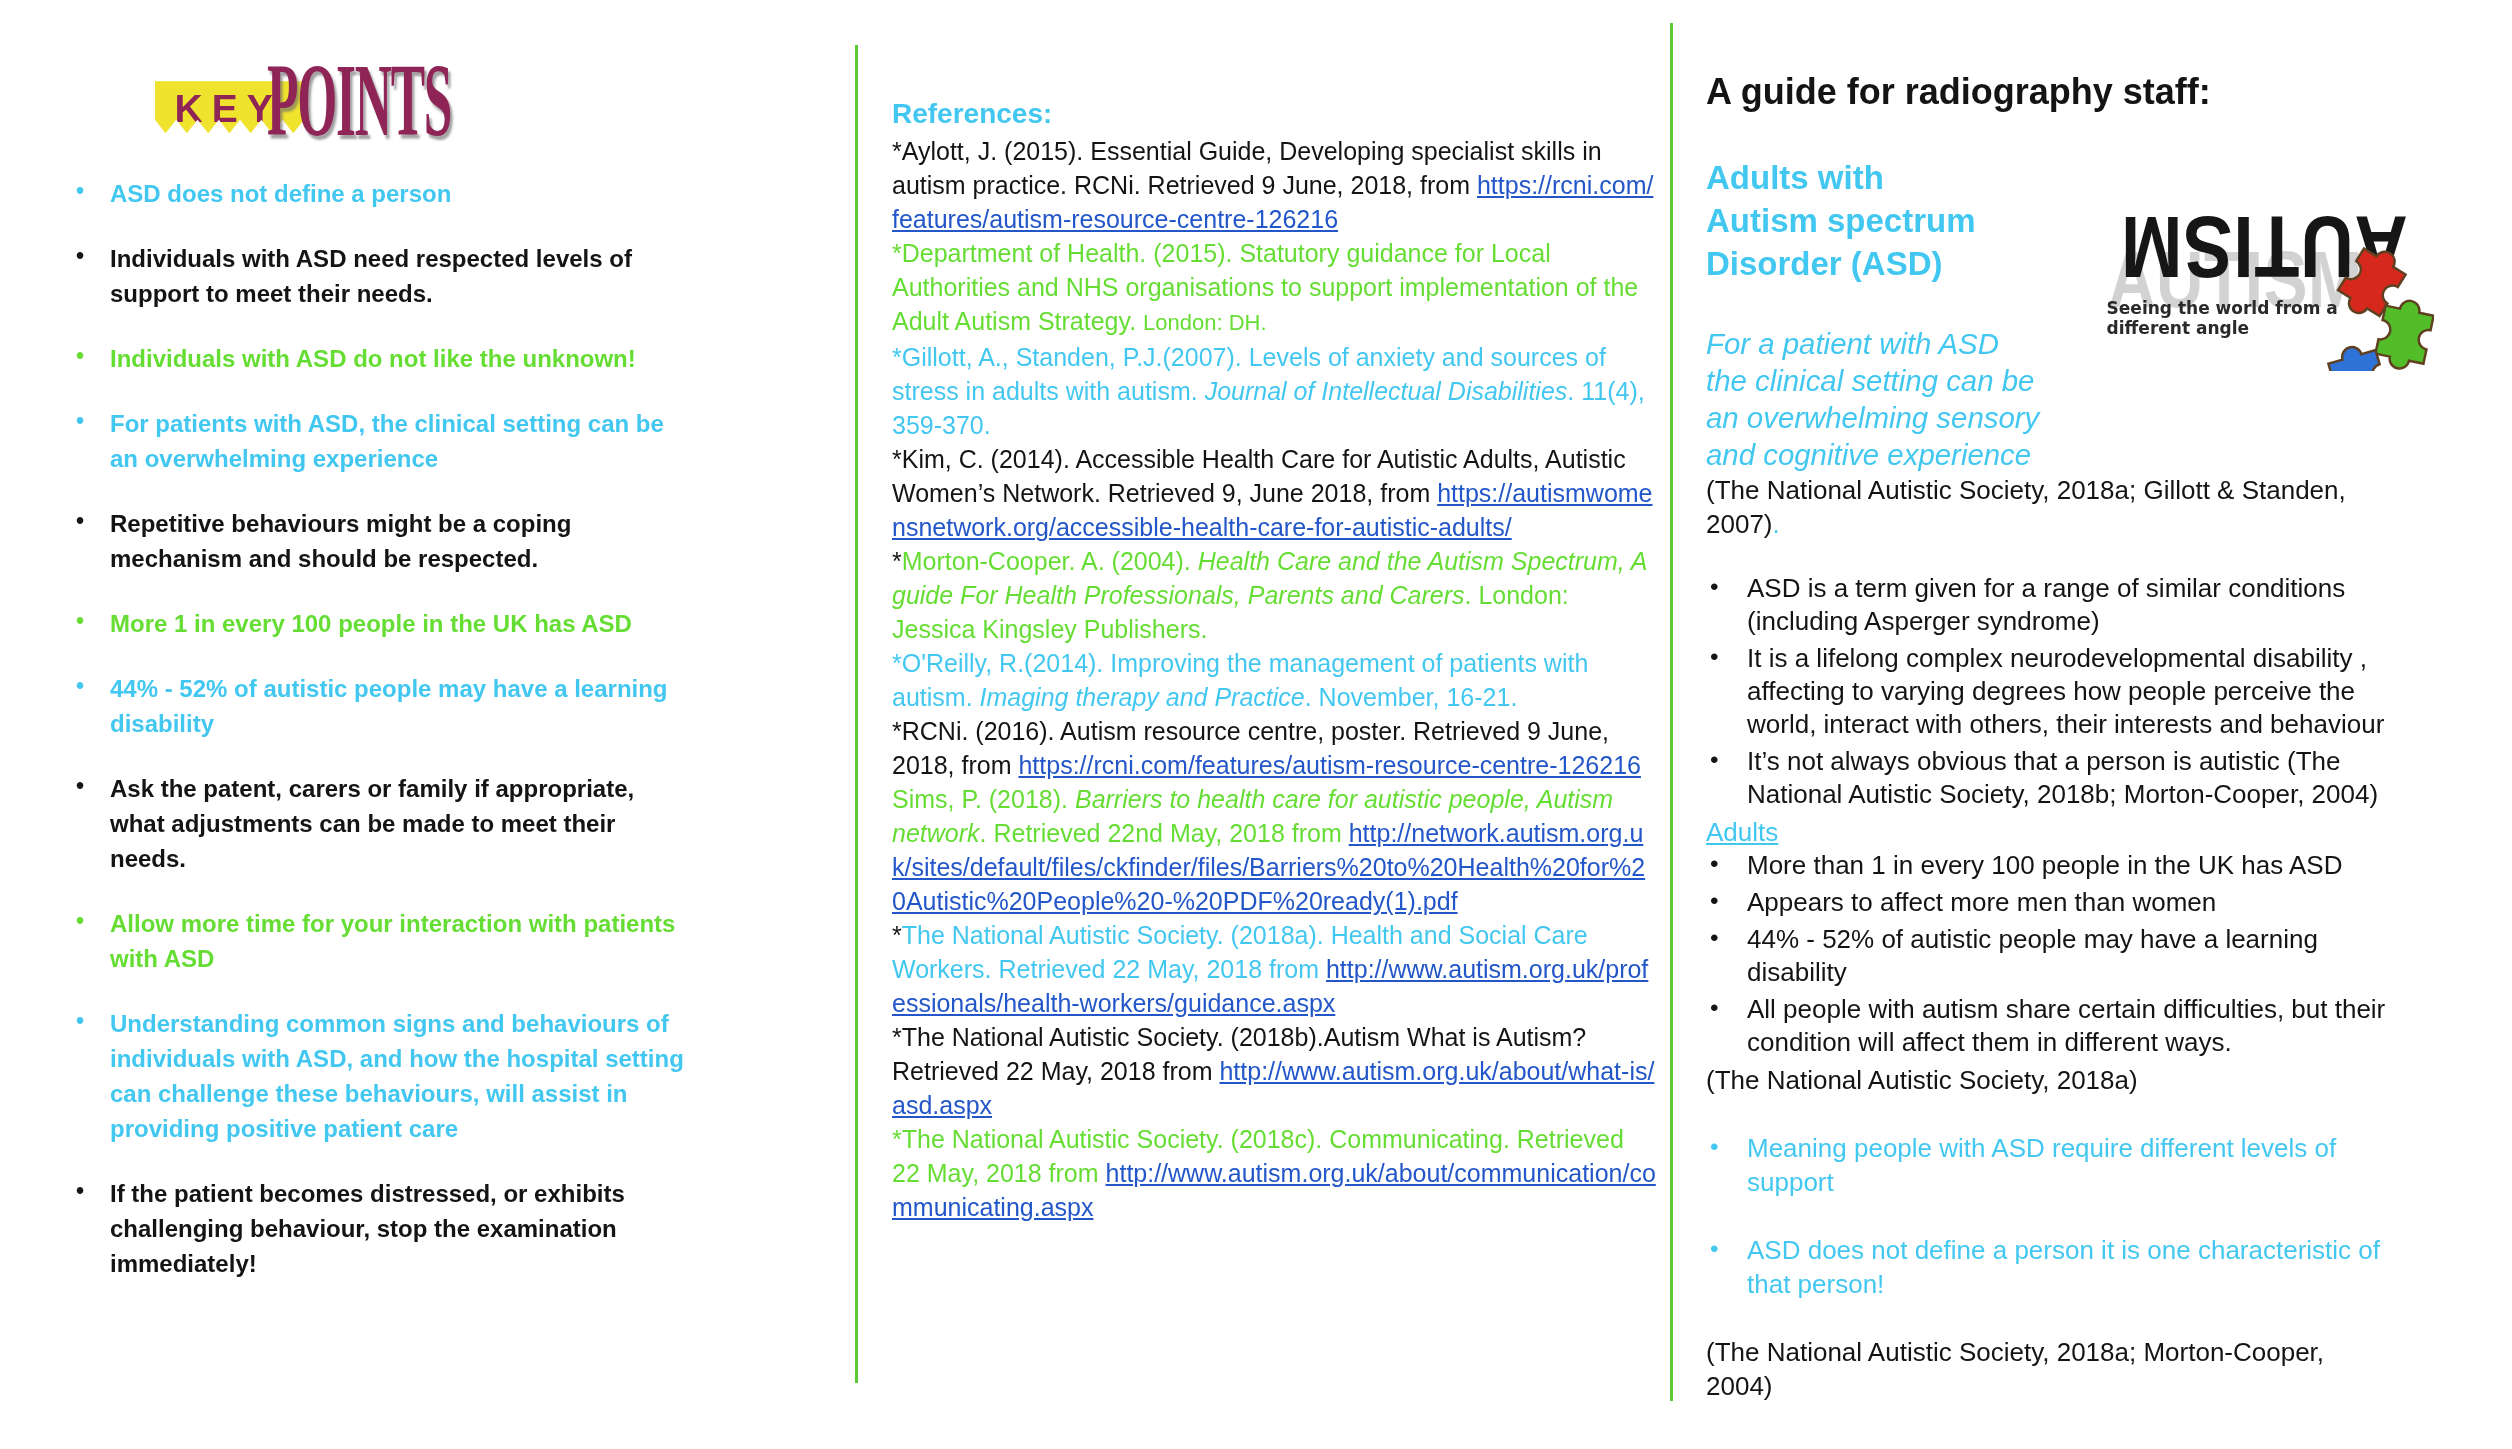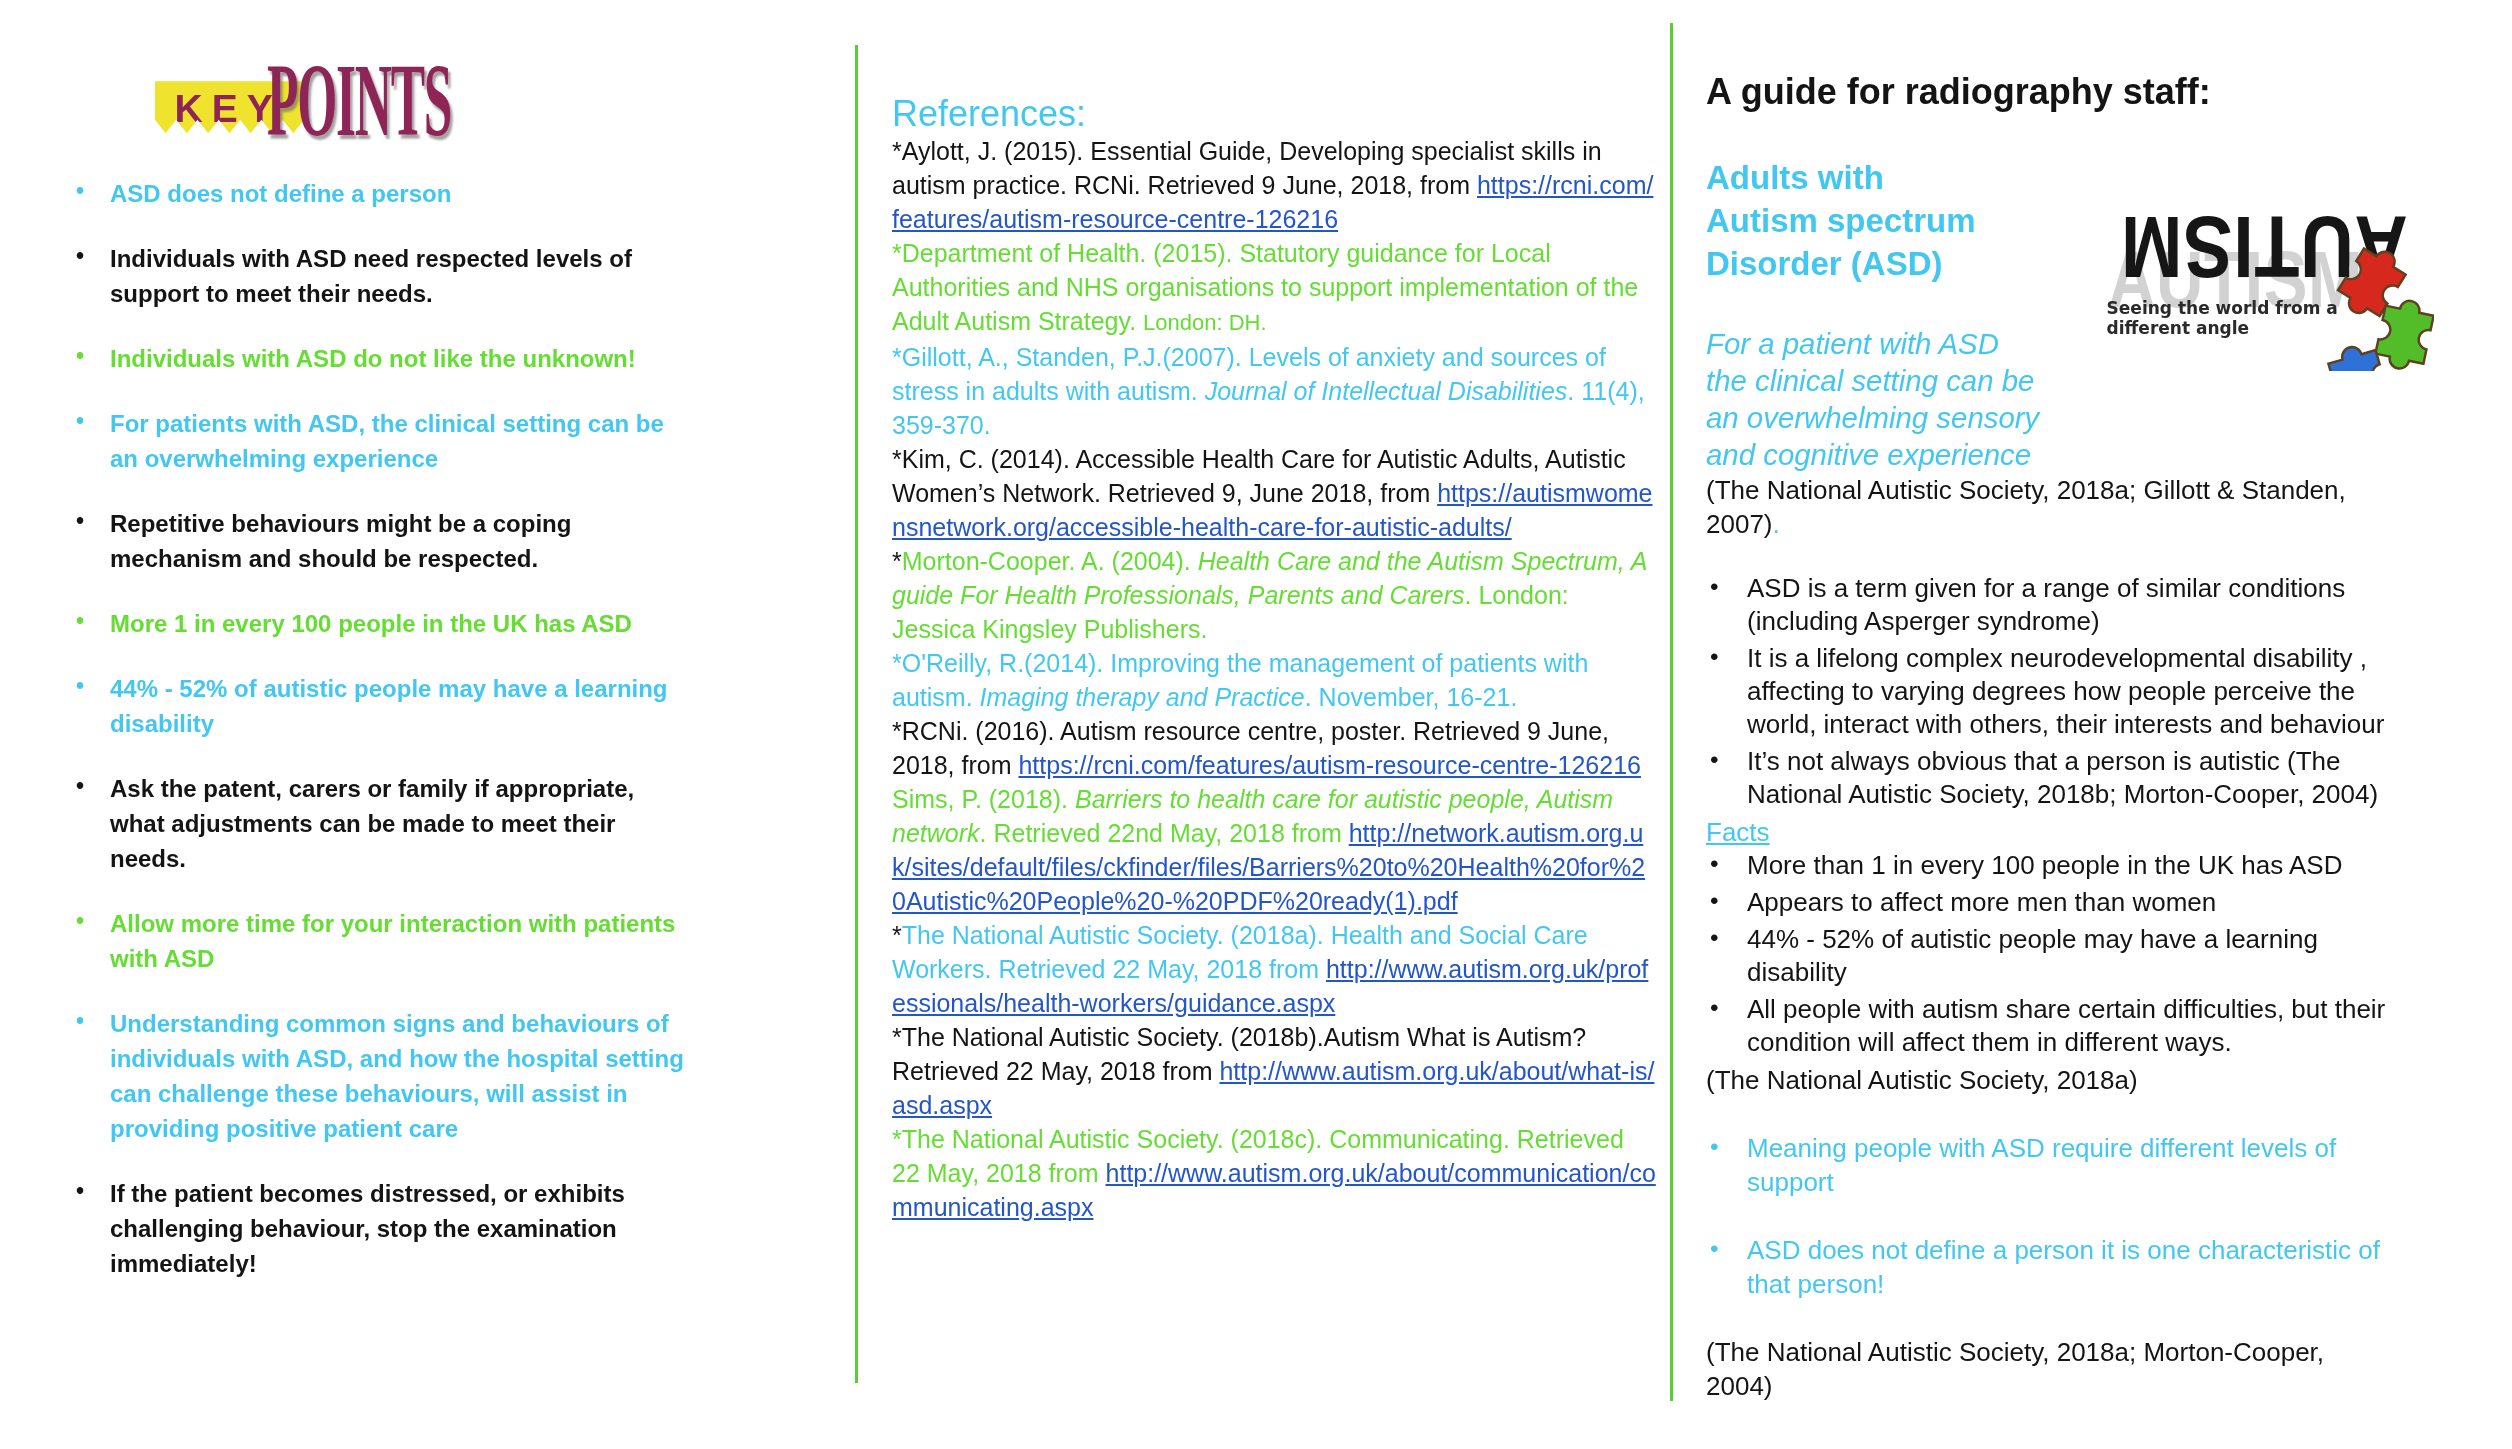--- a/index.html
+++ b/index.html
@@ -31,21 +31,21 @@
              transform:scaleX(0.5);transform-origin:left top;white-space:nowrap;
              text-shadow:4.9px 4.1px 3.3px rgba(110,110,110,0.65);}
   .bullets{list-style:none;margin:24.5px 0 0 0;padding:0;}
   .bullet{position:relative;padding-left:61px;margin-bottom:30px;
           font-size:24px;font-weight:bold;line-height:35px;}
   .bullet .dot{position:absolute;left:27px;top:-1.6px;font-size:23px;}
   .bullet .btext{white-space:pre-line;}
 
   
   .col-mid{position:absolute;left:892px;top:97px;width:765px;}
-  .refs-title{margin:0 0 3.3px 0;font-size:36px;font-weight:normal;color:#42c7f0;line-height:34px;}
+  .refs-title{margin:0 0 3.3px 0;font-size:28px;font-weight:bold;color:#42c7f0;line-height:34px;}
   .ref{margin:0;font-size:25px;line-height:34px;overflow-wrap:break-word;white-space:pre-line;}
 
   
   .col-right{position:absolute;left:1706px;top:58px;width:785px;}
   .guide-title{margin:11.5px 0 0 0;font-size:36px;font-weight:bold;line-height:43px;color:#141414;}
   .guide-subtitle{margin:43px 0 0 0;font-size:33px;font-weight:bold;line-height:43px;color:#42c7f0;white-space:pre-line;}
   .intro{margin:40px 0 0 0;font-size:29.4px;font-style:italic;line-height:37px;color:#42c7f0;white-space:pre-line;}
   .citation{margin:0;font-size:26px;line-height:34px;color:#141414;white-space:pre-line;}
   .rbullets{list-style:none;margin:31px 0 0 0;padding:0;}
   .rbullets.tight{margin-top:0;}
@@ -225,21 +225,21 @@
 world, interact with others, their interests and behaviour</span>
         </li>
 
         <li class="bullet-r">
           <span class="dot c-black">•</span>
           <span class="btext c-black">It’s not always obvious that a person is autistic (The
 National Autistic Society, 2018b; Morton-Cooper, 2004)</span>
         </li>
       </ul>
 
-    <p class="facts-link">Facts</p>
+    <p class="facts-link">Adults</p>
 
     <ul class="rbullets tight">
 
         <li class="bullet-r">
           <span class="dot c-black">•</span>
           <span class="btext c-black">More than 1 in every 100 people in the UK has ASD</span>
         </li>
 
         <li class="bullet-r">
           <span class="dot c-black">•</span>

